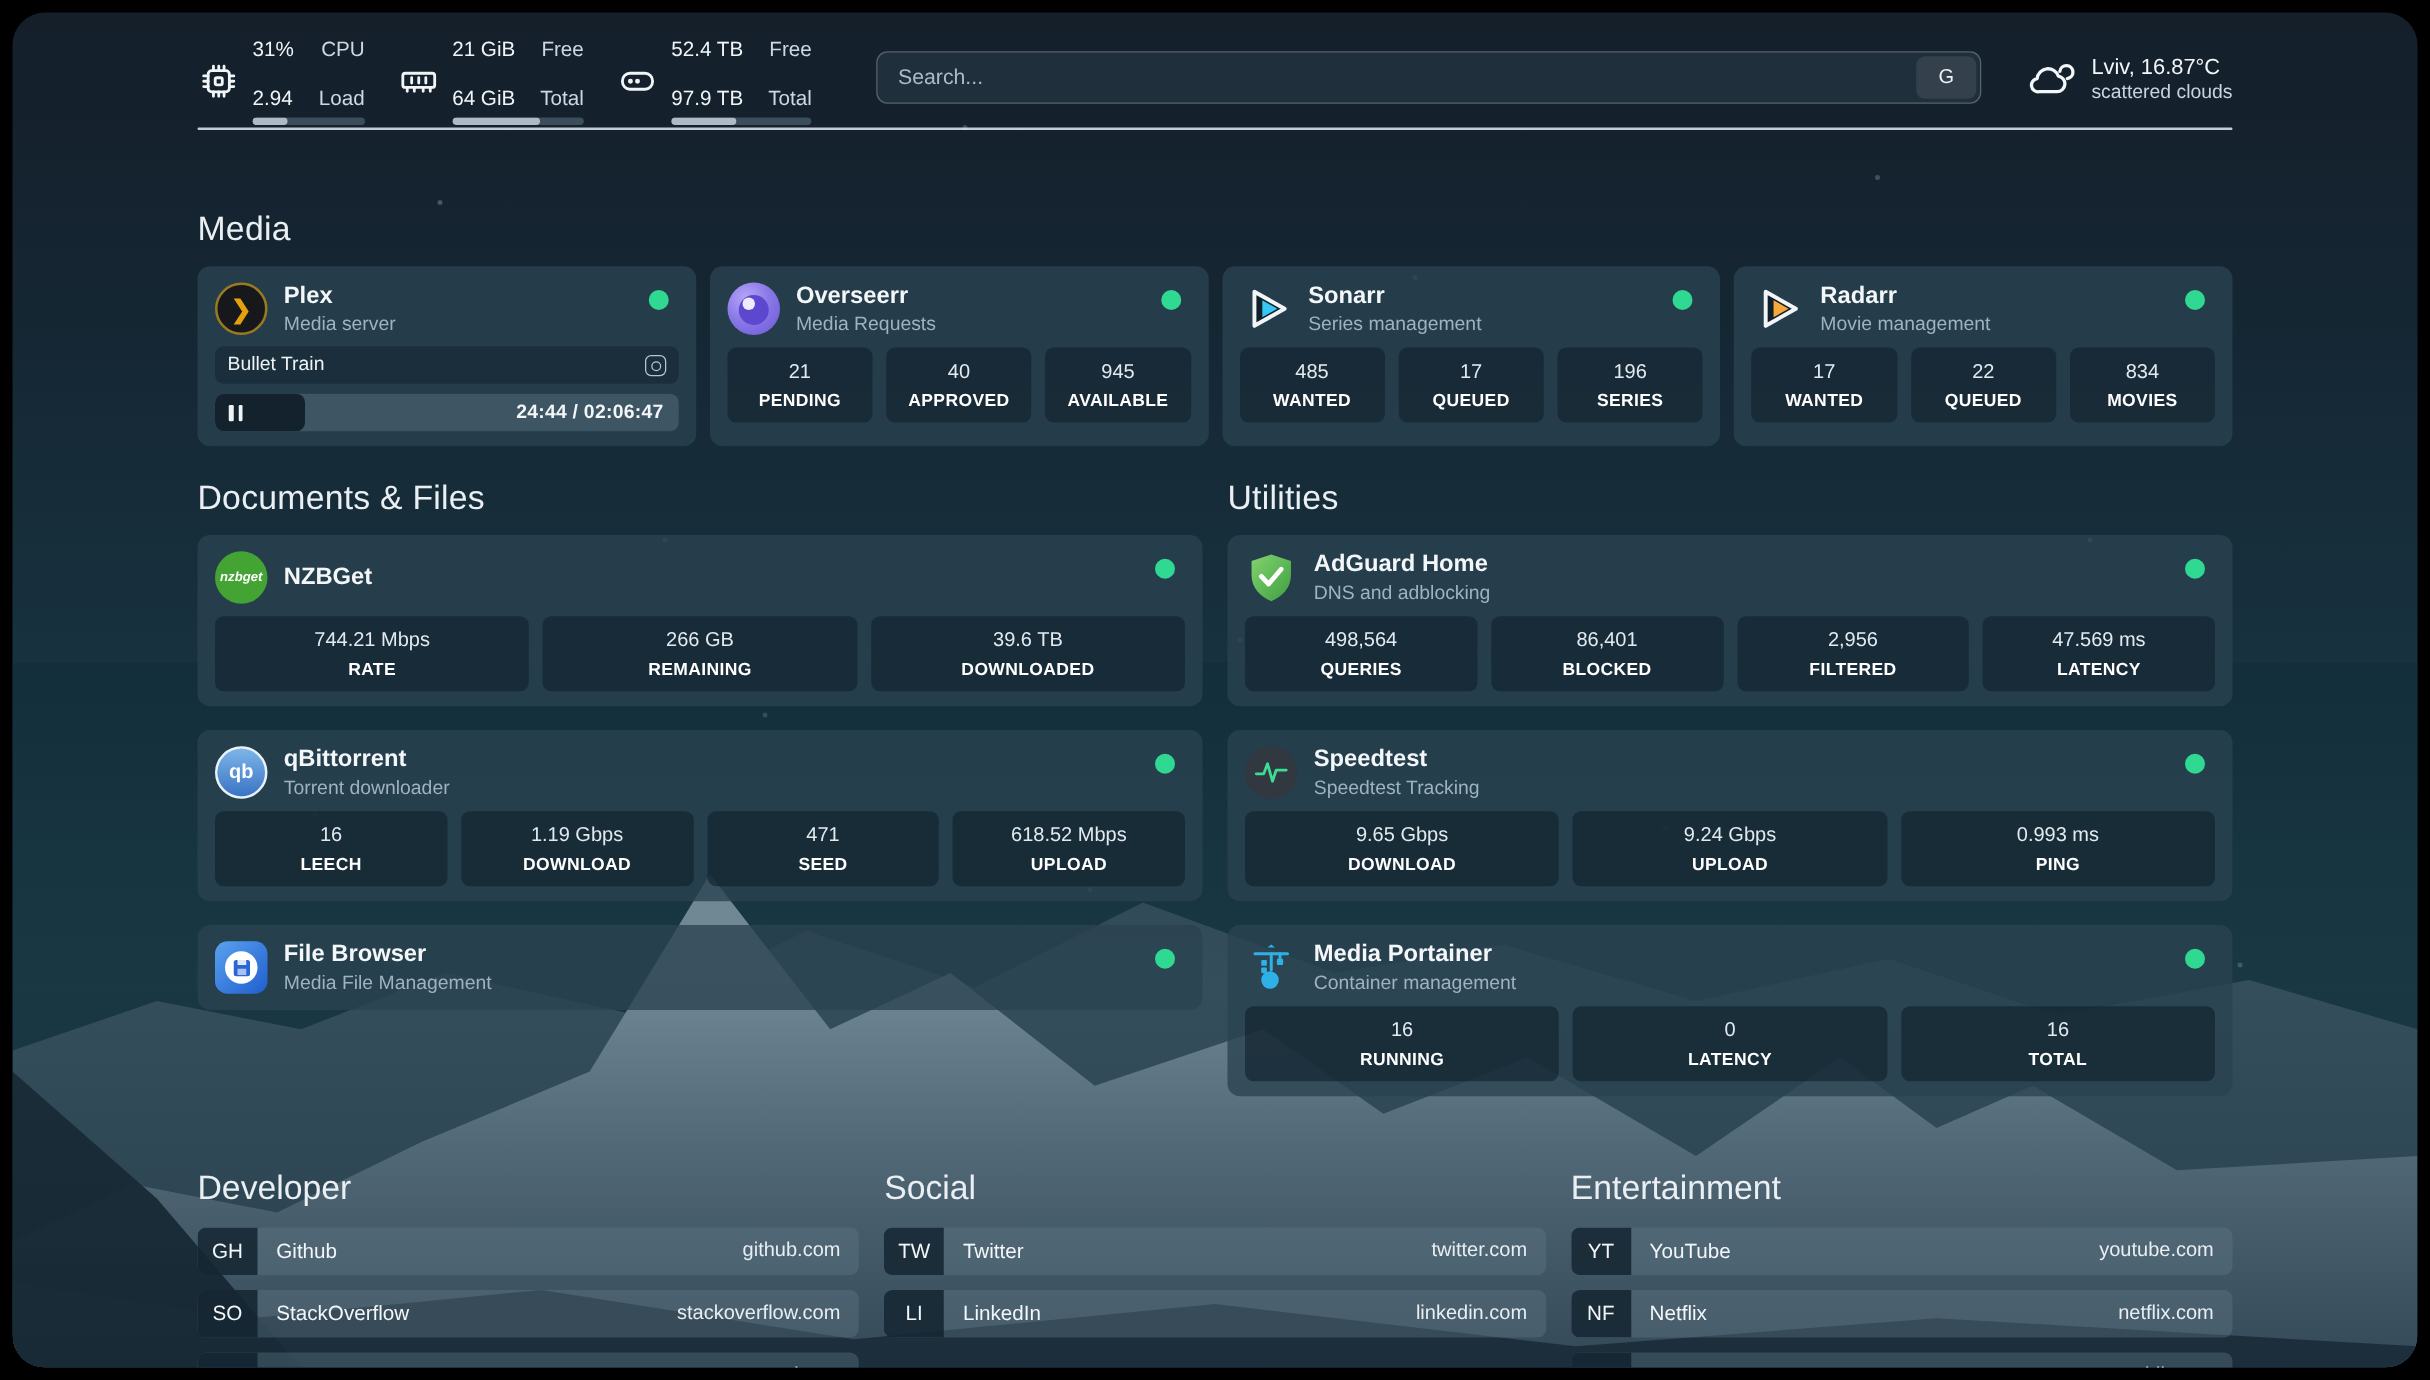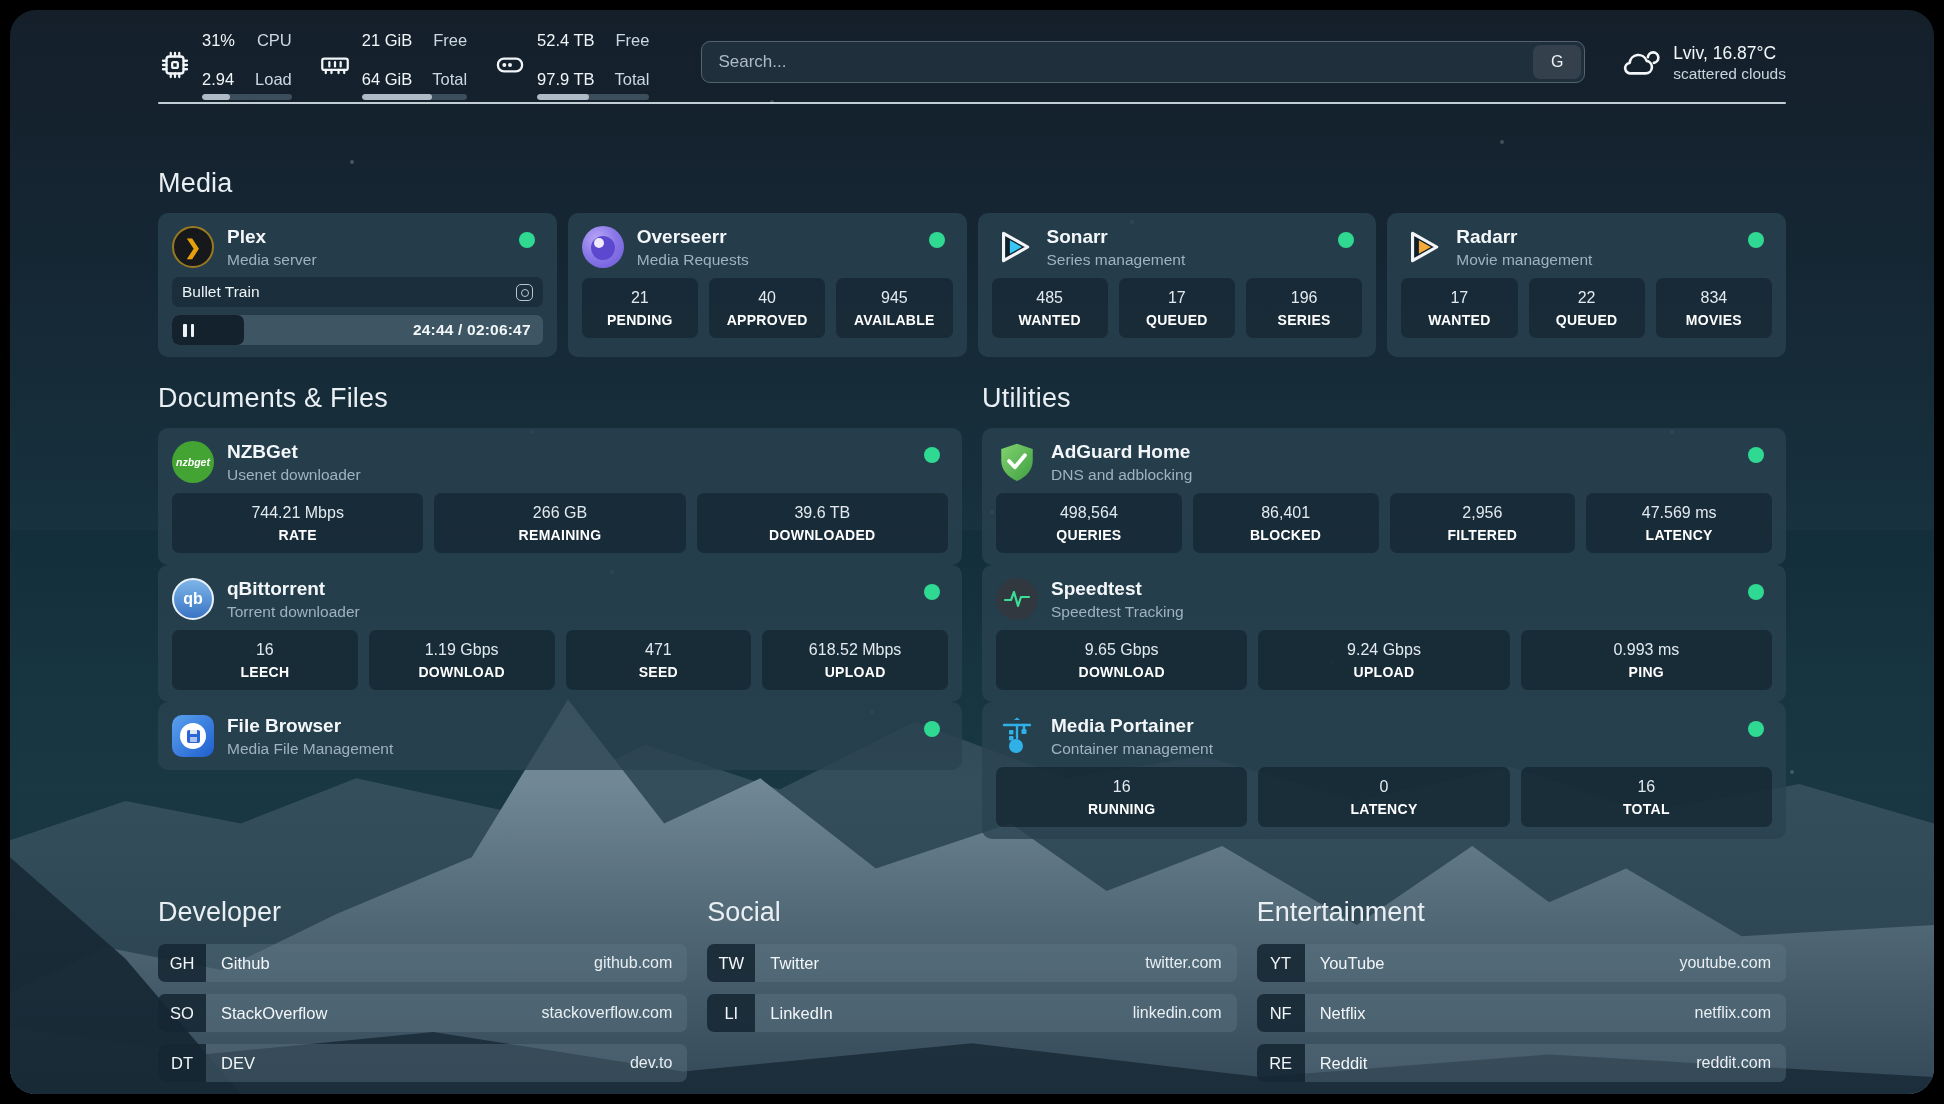--- a/index.html
+++ b/index.html
@@ -73,21 +73,21 @@
 
   .card { background:rgba(42,66,81,.78); border-radius:10px; padding:12px 14px; position:relative; cursor:pointer; }
   .card-head { display:flex; align-items:center; min-height:44px; }
   .head-text { margin-left:13px; flex:1; min-width:0; }
   .svc-title { color:#f4f7f9; font-size:19px; font-weight:600; line-height:24px; }
   .svc-sub { color:#9fb2bf; font-size:15.5px; line-height:19px; margin-top:1px; }
   .status-dot { width:16px; height:16px; border-radius:50%; background:#2fd992; margin:0 8px 14px 8px; flex:0 0 auto; }
 
   .media-grid { display:grid; grid-template-columns:repeat(4,1fr); gap:11px; }
   .cols-2 { display:grid; grid-template-columns:1fr 1fr; gap:20px; align-items:start; }
-  .vstack { display:flex; flex-direction:column; }
+  .vstack { display:flex; flex-direction:column; gap:19px; }
 
   .stat-row { display:flex; gap:11px; margin-top:9px; }
   .stat { flex:1; background:rgba(16,33,44,.62); border-radius:7px; text-align:center; padding:7px 4px 8px; }
   .stat-value { color:#e2eaef; font-size:16px; line-height:26px; }
   .stat-label { color:#ffffff; font-size:14px; font-weight:700; line-height:19px; letter-spacing:.3px; }
 
   
   .np-row { margin-top:8px; height:30px; display:flex; align-items:center; border-radius:7px;
     background:rgba(16,33,44,.5); padding:0 10px;gap:46px; }
   .np-title { flex:1; color:#eef3f6; font-size:15.5px; }
@@ -358,21 +358,20 @@
 
     <div class="cols-2">
 
       <div class="vstack">
 
         <div class="card">
           <div class="card-head">
             <span class="ic40 nzbget-badge">nzbget</span>
             <div class="head-text">
               <div class="svc-title">NZBGet</div>
-              <div class="svc-sub">Usenet downloader</div>
             </div>
             <span class="status-dot"></span>
           </div>
           <div class="stat-row">
             <div class="stat">
               <div class="stat-value">744.21 Mbps</div>
               <div class="stat-label">RATE</div>
             </div>
             <div class="stat">
               <div class="stat-value">266 GB</div>

